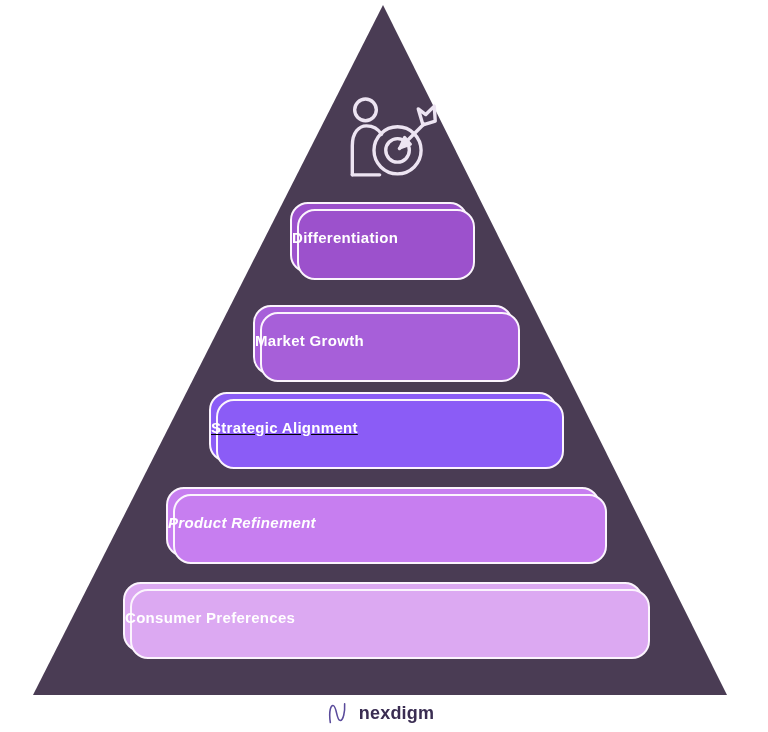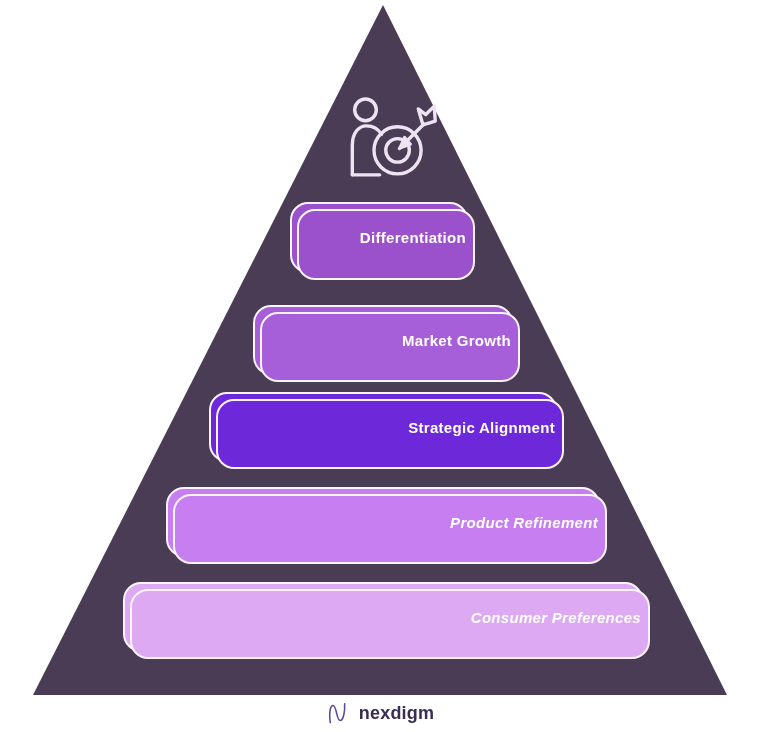--- a/index.html
+++ b/index.html
@@ -23,21 +23,21 @@
     width: 98px; height: 90px;
     z-index: 2;
   }
   .bar {
     position: absolute;
     box-sizing: border-box;
     border: 2px solid #FBF4FD;
     border-radius: 18px;
     display: flex;
     align-items: center;
-    justify-content: flex-end;
+    justify-content: flex-start;
     z-index: 2;
   }
   .bar::before {
     content: "";
     position: absolute;
     left: -2px; top: -2px; right: -2px; bottom: -2px;
     transform: translate(7px, 7px);
     background: inherit;
     border: inherit;
     border-radius: inherit;
@@ -96,29 +96,29 @@
   </svg>
 
   <div class="bar bar-0" style="background: rgb(156, 81, 204);">
     <span class="bar-label">Differentiation</span>
   </div>
 
   <div class="bar bar-1" style="background: rgb(167, 95, 217);">
     <span class="bar-label">Market Growth</span>
   </div>
 
-  <div class="bar bar-2" style="background: #6d28d9;">
+  <div class="bar bar-2" style="background: #8b5cf6; text-decoration: underline;">
     <span class="bar-label">Strategic Alignment</span>
   </div>
 
   <div class="bar bar-3" style="background: rgb(199, 126, 240);">
     <span class="bar-label">Product Refinement</span>
   </div>
 
-  <div class="bar bar-4" style="background: rgb(220, 169, 242); font-style: italic;">
+  <div class="bar bar-4" style="background: rgb(220, 169, 242);">
     <span class="bar-label">Consumer Preferences</span>
   </div>
 
   <div class="footer">
     <svg class="brand-mark" viewBox="0 0 30 30" aria-hidden="true">
       <path d="M5 26 C3 13 5.5 5.5 8.5 6.5 C12.5 8 12 22.5 16 23.5 C20 24.5 22 13 21.5 4.5" fill="none" stroke-width="1.8" stroke-linecap="round" stroke="#5A4B9B"></path>
     </svg>
     <span class="brand-name" style="color: rgb(58, 45, 82);">nexdigm</span>
   </div>
 

